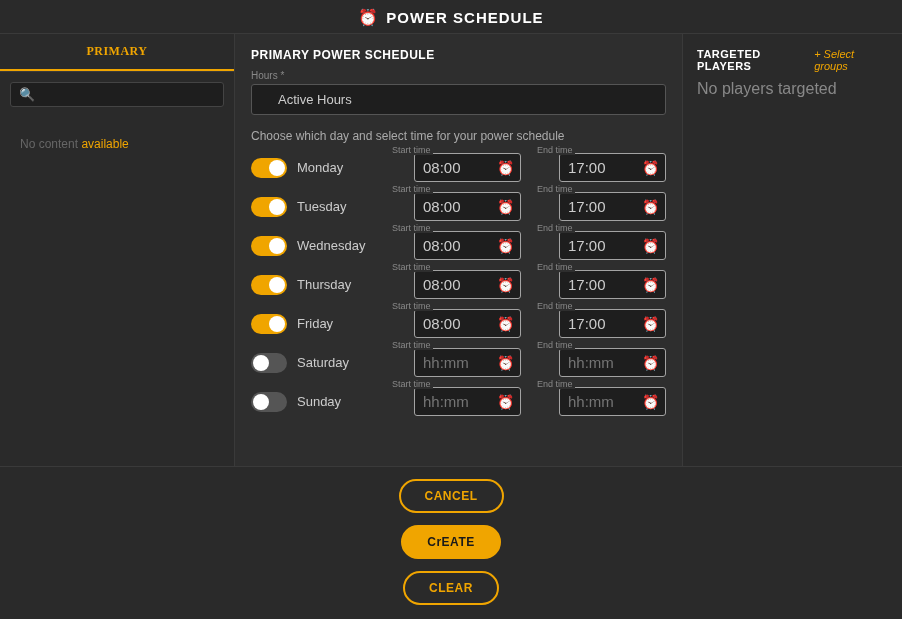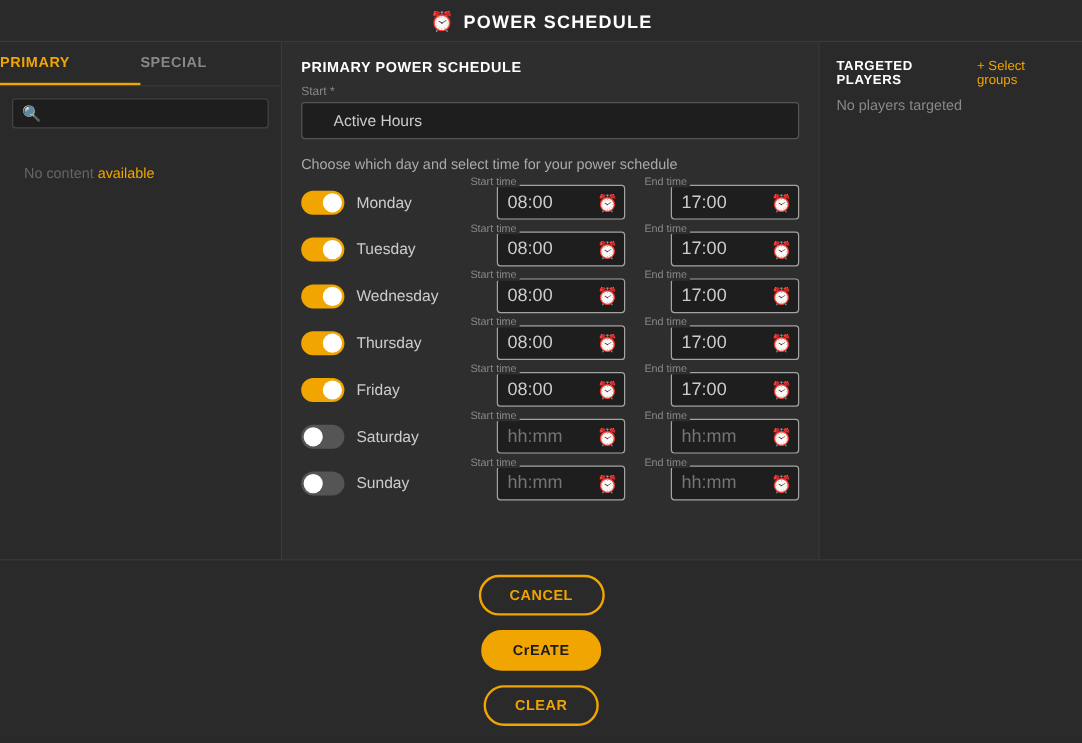--- a/index.html
+++ b/index.html
@@ -52,25 +52,27 @@
       display: flex;
       flex-direction: column;
     }
     .sidebar-tabs {
       display: flex;
       border-bottom: 1px solid #3a3a3a;
     }
     .sidebar-tab {
       flex: 1;
       padding: 10px 0;
+      text-align: center;
       font-size: 12px;
       font-weight: bold;
       cursor: pointer;
       color: #888;
       letter-spacing: 0.5px;
+      font-family: Liberation Serif, serif;
     }
     .sidebar-tab.active {
       color: #f0a500;
       border-bottom: 2px solid #f0a500;
     }
     .sidebar-search {
       padding: 10px;
     }
     .search-box {
       display: flex;
@@ -242,24 +244,25 @@
     .targeted-title {
       font-size: 11px;
       font-weight: bold;
       color: #fff;
       letter-spacing: 0.5px;
     }
     .select-groups-link {
       color: #f0a500;
       font-size: 11px;
       cursor: pointer;
+      font-style: italic;
     }
     .no-players {
       color: #888;
-      font-size: 12px;
+      font-size: 16px;
     }
 
     
     .footer {
       display: flex;
       justify-content: center;
       align-items: center;
       gap: 12px;
       padding: 12px 0 14px 0;
       background: #2a2a2a;
@@ -297,38 +300,37 @@
 <div class="header">
   <span class="clock-icon">⏰</span>
   <span class="header-title">POWER SCHEDULE</span>
 </div>
 
 <div class="main-layout">
 
   <div class="sidebar">
     <div class="sidebar-tabs">
       <div class="sidebar-tab active">PRIMARY</div>
-      <div class="sidebar-tab">SPECIAL</div>
     </div>
     <div class="sidebar-search">
       <div class="search-box">
         <span>🔍</span>
         <input type="text" placeholder="" style="">
       </div>
     </div>
     <div class="no-content">
       No content <span>available</span>
     </div>
   </div>
 
   <div class="center-content">
     <div class="schedule-header">PRIMARY POWER SCHEDULE</div>
 
     <div class="name-field-wrapper">
-      <div class="name-field-label">Start *</div>
+      <div class="name-field-label">Hours *</div>
       <input class="name-field" type="text" value="Active Hours" style="">
     </div>
 
     <div class="schedule-instruction">Choose which day and select time for your power schedule</div>
 
     <div class="day-rows" id="day-rows-container">
 
     <div class="day-row">
       <div class="toggle on">
         <div class="toggle-knob"></div>

